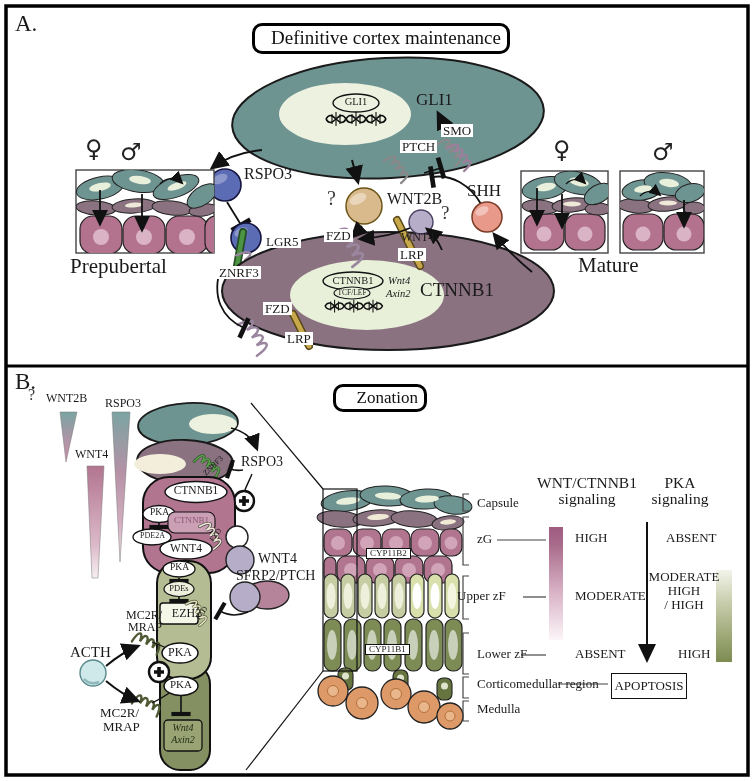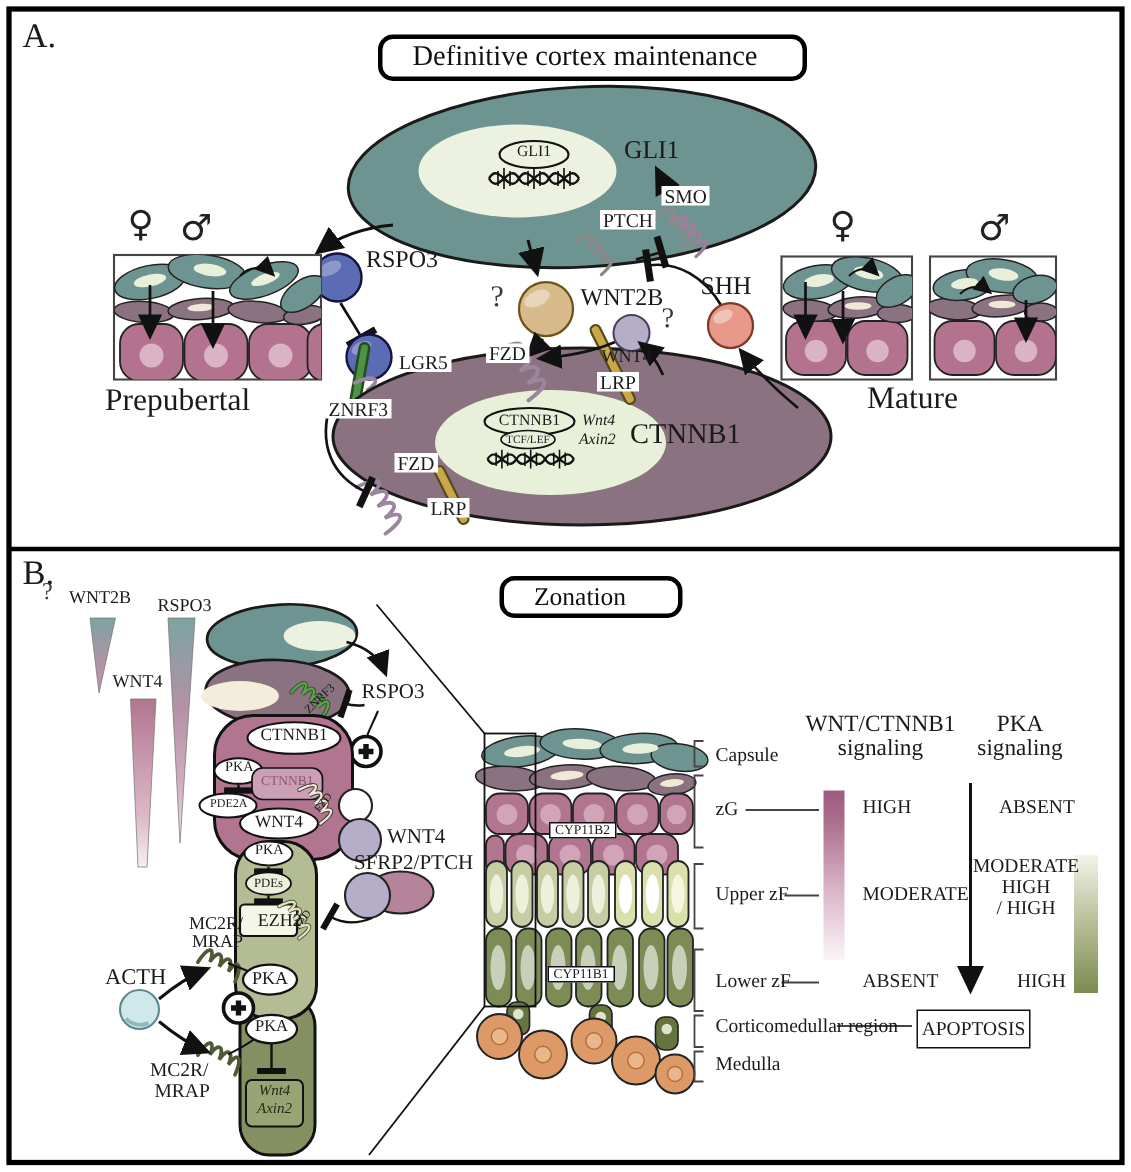--- a/index.html
+++ b/index.html
@@ -6,21 +6,21 @@
   .stage{position:relative;width:754px;height:781px;background:#fff;
          font-family:"Liberation Serif",serif;color:#111;overflow:hidden;}
   .stage svg{position:absolute;left:0;top:0;}
   svg text{font-family:"Liberation Serif",serif;fill:#1a1a1a;}
   .lbl{position:absolute;white-space:nowrap;line-height:1.02;color:#1a1a1a;}
   .wbg{background:#fff;padding:0 2px;}
   .bbox{background:#fff;border:1px solid #111;padding:0 3px;text-align:center;}
   .ctr{text-align:center;}
   .ital{font-style:italic;}
   .titlebox{position:absolute;border:3px solid #000;border-radius:10px;background:#fff;
-            text-align:left;font-size:19px;line-height:1.2;padding:1px 20px;}
+            text-align:right;font-size:19px;line-height:1.2;padding:1px 6px;}
   .gsym{font-family:"DejaVu Sans",sans-serif;color:#222;}
   .q{color:#3a3a3a;}
 </style>
 </head>
 <body>
 
 <div class="stage">
 
 <svg width="754" height="781" viewBox="0 0 754 781">
   <defs>
@@ -471,21 +471,21 @@
 <div class="lbl" style="left:103px;top:720px;font-size:13px;">MRAP</div>
 <div class="lbl ctr" style="left:163px;top:679px;width:36px;font-size:11px;">PKA</div>
 <div class="lbl ital ctr" style="left:164px;top:723px;width:38px;font-size:10px;color:#1f2a12;">Wnt4</div>
 <div class="lbl ital ctr" style="left:164px;top:735px;width:38px;font-size:10px;color:#1f2a12;">Axin2</div>
 
 <div class="lbl bbox" style="left:366px;top:548px;font-size:9px;">CYP11B2</div>
 <div class="lbl bbox" style="left:365px;top:604px;font-size:9px;margin-top:40px;">CYP11B1</div>
 
 <div class="lbl" style="left:477px;top:496px;font-size:13px;">Capsule</div>
 <div class="lbl" style="left:477px;top:532px;font-size:13px;">zG</div>
-<div class="lbl" style="left:477px;top:589px;font-size:13px;">Upper zF</div>
+<div class="lbl" style="left:457px;top:589px;font-size:13px;">Upper zF</div>
 <div class="lbl" style="left:477px;top:647px;font-size:13px;">Lower zF</div>
 <div class="lbl" style="left:477px;top:677px;font-size:13px;">Corticomedullar region</div>
 <div class="lbl" style="left:477px;top:702px;font-size:13px;">Medulla</div>
 
 <div class="lbl ctr" style="left:527px;top:475px;width:120px;font-size:15.5px;">
   <div>WNT/CTNNB1</div>
   <div>signaling</div>
 </div>
 <div class="lbl ctr" style="left:640px;top:475px;width:80px;font-size:15.5px;">
   <div>PKA</div>

